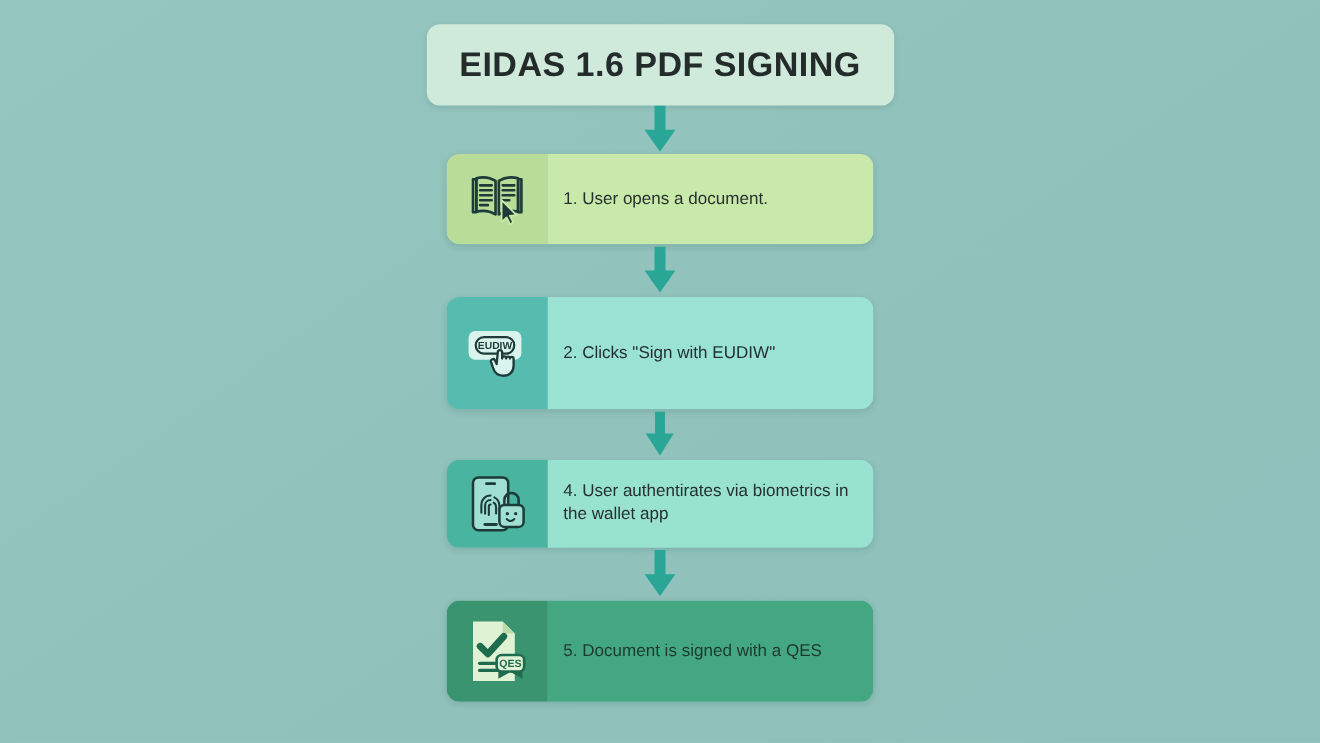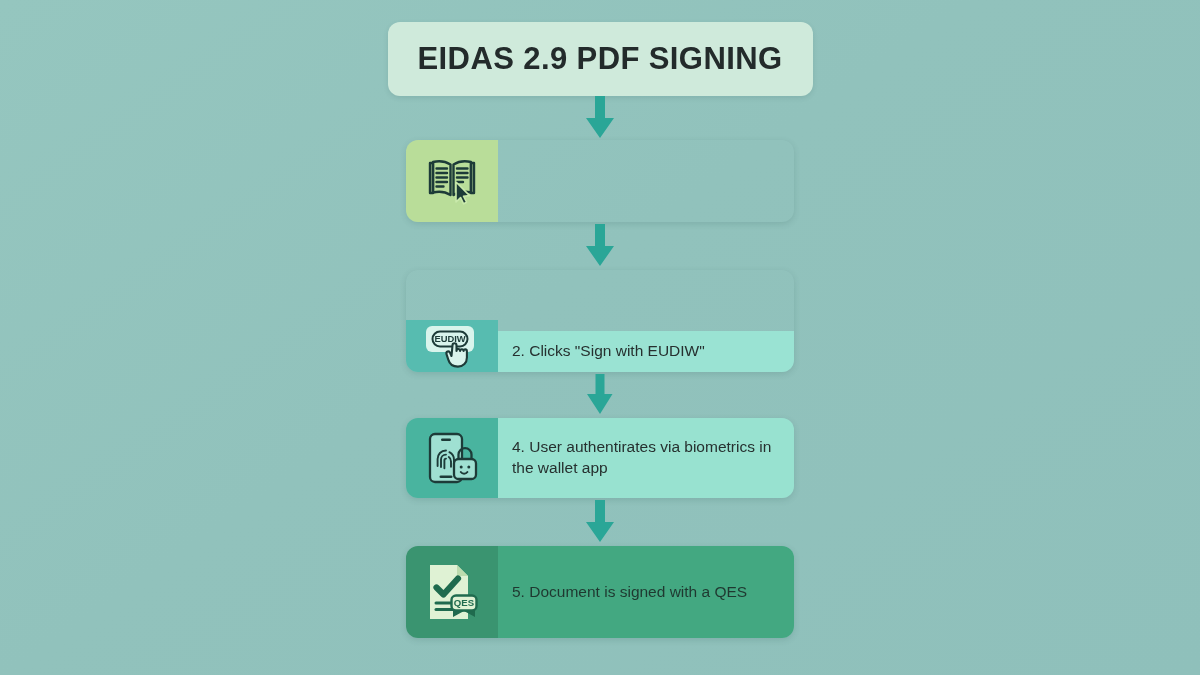--- a/index.html
+++ b/index.html
@@ -83,51 +83,54 @@
   .s2 .text-pane { background: #9ae3d3; }
 
   .s4 .icon-pane { background: #49b49f; }
   .s4 .text-pane { background: #98e2d0; }
 
   .s5 .icon-pane { background: #3a9470; }
   .s5 .text-pane { background: #43a881; text-align: center; }
   .s5 .step-label { color: #1f3830; }
 
   .h-1 { height: 82px; }
-  .h-2 { height: 102px; align-items: flex-end; }
+  .h-2 { height: 102px; }
   .h-4 { height: 80px; }
   .h-5 { height: 92px; }
   .sp-a { margin: 2px 0; }
 </style>
 </head>
 <body>
 
 <div id="canvas">
 
   <div class="title-card">
-    <div class="title-text">EIDAS 2.9 PDF SIGNING</div>
+    <div class="title-text">EIDAS 1.6 PDF SIGNING</div>
   </div>
 
   <svg class="arrow" width="34" height="44" viewBox="0 0 34 44">
     <path d="M12 0 h10 v22 h9 L17 42 L3 22 h9 Z" fill="#2aa697"></path>
   </svg>
 
   <div class="step s1 h-1">
     <div class="icon-pane">
       <svg width="54" height="52" viewBox="0 0 54 52">
         <g fill="none" stroke="#1d3b38" stroke-width="2.4" stroke-linejoin="round" stroke-linecap="round">
           <path d="M5 8 h3 v30 h-3 z"></path>
           <path d="M46 8 h3 v30 h-3 z"></path>
           <path d="M8 7 C14 5.5 20 6 25.5 9.5 V40 C20 36.5 14 36 8 37.5 Z"></path>
           <path d="M46 7 C40 5.5 34 6 28.5 9.5 V40 C34 36.5 40 36 46 37.5 Z"></path>
           <path d="M11.5 13.5 h10.5 M11.5 18 h10.5 M11.5 22.5 h10.5 M11.5 27 h10.5 M11.5 31.5 h7"></path>
           <path d="M32 13.5 h10.5 M32 18 h10.5 M32 22.5 h10.5 M32 27 h6"></path>
         </g>
         <path d="M31 27 L31 47 L35.6 42.6 L38.6 48.8 L41.6 47.2 L38.5 41.2 L44.6 40.6 Z" fill="#1d3b38" stroke="#c9e9ab" stroke-width="1.6" stroke-linejoin="round"></path>
       </svg>
+    </div>
+    <div class="text-pane">
+      <span class="step-label">1. User opens a document.</span>
     </div>
   </div>
 
   <svg class="arrow sp-a" width="34" height="44" viewBox="0 0 34 44">
     <path d="M12 0 h10 v22 h9 L17 42 L3 22 h9 Z" fill="#2aa697"></path>
   </svg>
 
   <div class="step s2 h-2">
     <div class="icon-pane">
       <svg width="60" height="52" viewBox="0 0 60 52">

